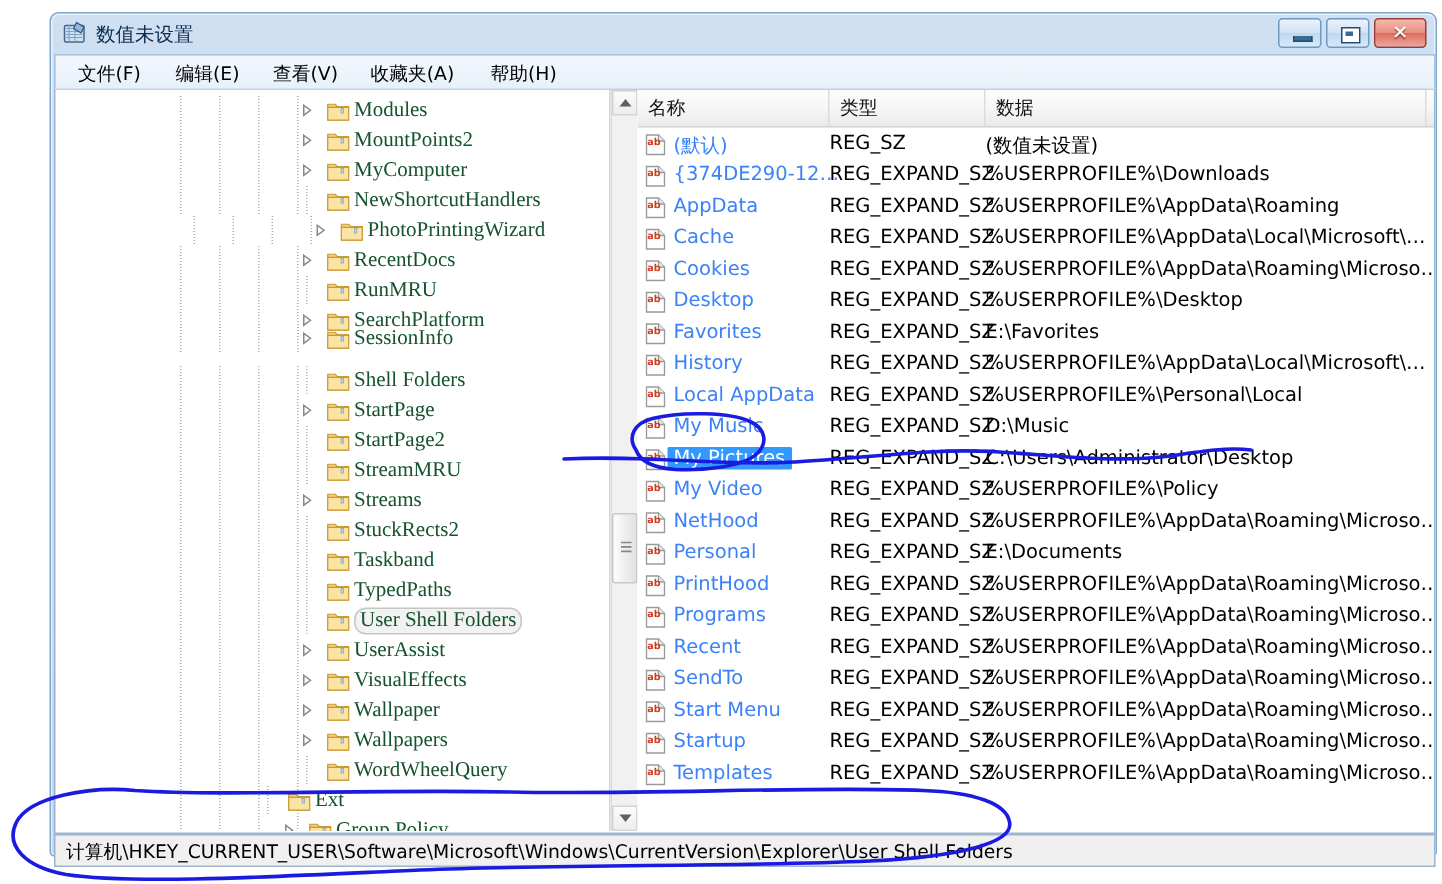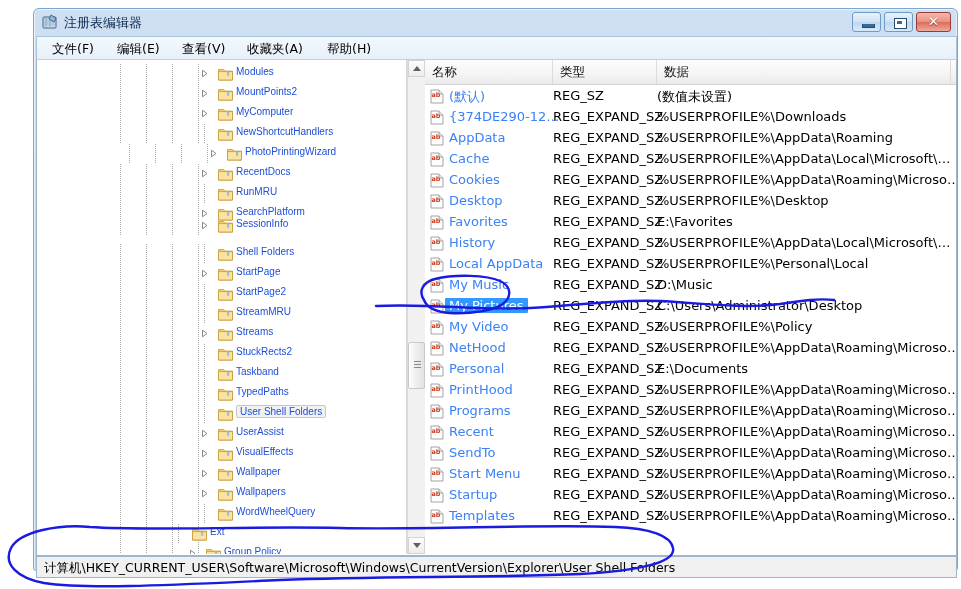--- a/index.html
+++ b/index.html
@@ -42,23 +42,23 @@
   #client{position:absolute;left:2px;top:50px;width:921px;height:497px;
     background:#ffffff;border:1px solid #9db6cd;border-top:1px solid #bcd0e3;box-sizing:border-box;}
 
   
   #treepane{position:absolute;left:13px;top:0px;width:356px;height:494px;background:#fff;
     border-right:1px solid #d6d6d6;overflow:hidden;}
   .tnode{position:absolute;height:20px;white-space:nowrap;}
   .tarrow{position:absolute;top:5px;width:9px;height:9px;}
   .tarrow svg{display:block;}
   .tfolder{position:absolute;top:3px;width:15px;height:14px;}
-  .tlabel{position:absolute;top:2px;font-size:10px;color:#1d4ed8;
-    font-family:Liberation Sans, sans-serif;}
-  .tlabel.sel{background:#f2f2f2;border:1px solid #c6c6c6;border-radius:2px;padding:0 3px;top:1px;}
+  .tlabel{position:absolute;top:2px;font-size:14px;color:#14532d;
+    font-family:Liberation Serif, serif;}
+  .tlabel.sel{background:#f2f2f2;border:1px solid #c6c6c6;border-radius:8px;padding:0 3px;top:1px;}
   .dots{position:absolute;top:0;width:1px;height:20px;
     background-image:linear-gradient(to bottom,#aaa 50%,transparent 50%);
     background-size:1px 2px;}
 
   
   #tree-sb{position:absolute;left:370px;top:0;width:17px;height:494px;
     background:#f1f1f1;border-left:1px solid #dcdcdc;}
   .sb-arrow{position:absolute;left:0;width:17px;height:17px;background:linear-gradient(180deg,#fcfcfc,#ededed);
     border:1px solid #d4d4d4;box-sizing:border-box;}
   #tree-sb-up{top:0;}
@@ -106,21 +106,21 @@
 
   <div id="titlebar">
     <span id="app-icon">
       <svg width="17" height="17" viewBox="0 0 17 17">
         <rect x="1" y="3" width="13" height="11" rx="1" fill="#cfe0ee" stroke="#46648a" stroke-width="1"></rect>
         <path d="M2 5h11M2 7h11M2 9h11M2 11h11" stroke="#7fa3c4" stroke-width="0.7"></path>
         <path d="M4 3v11M8 3v11" stroke="#7fa3c4" stroke-width="0.7"></path>
         <path d="M9 1l5 3-2 4-5-3z" fill="#8fb8dd" stroke="#2f5076" stroke-width="0.8"></path>
       </svg>
     </span>
-    <span id="title-text">注册表编辑器</span>
+    <span id="title-text">数值未设置</span>
 
     <div class="winbtn" id="btn-min">
       <span class="gl-min"></span>
     </div>
     <div class="winbtn" id="btn-max">
       <span class="gl-max"></span>
     </div>
     <div class="winbtn" id="btn-close">
       <span class="gl-close">✕</span>
     </div>

